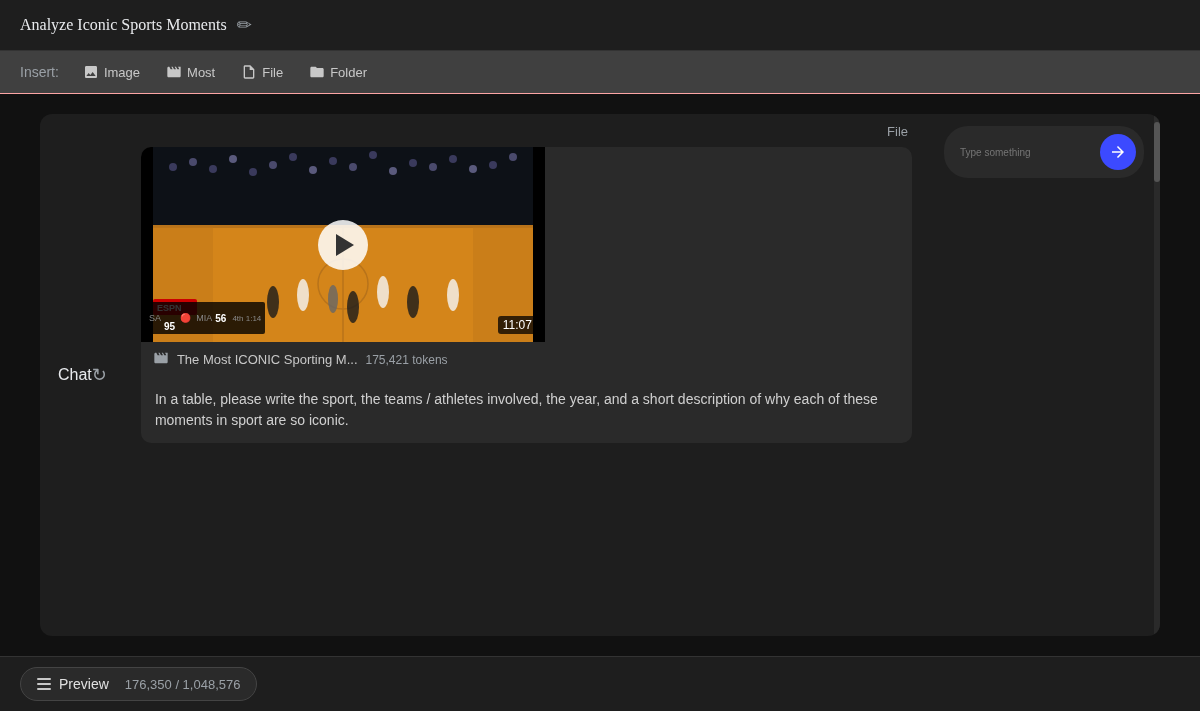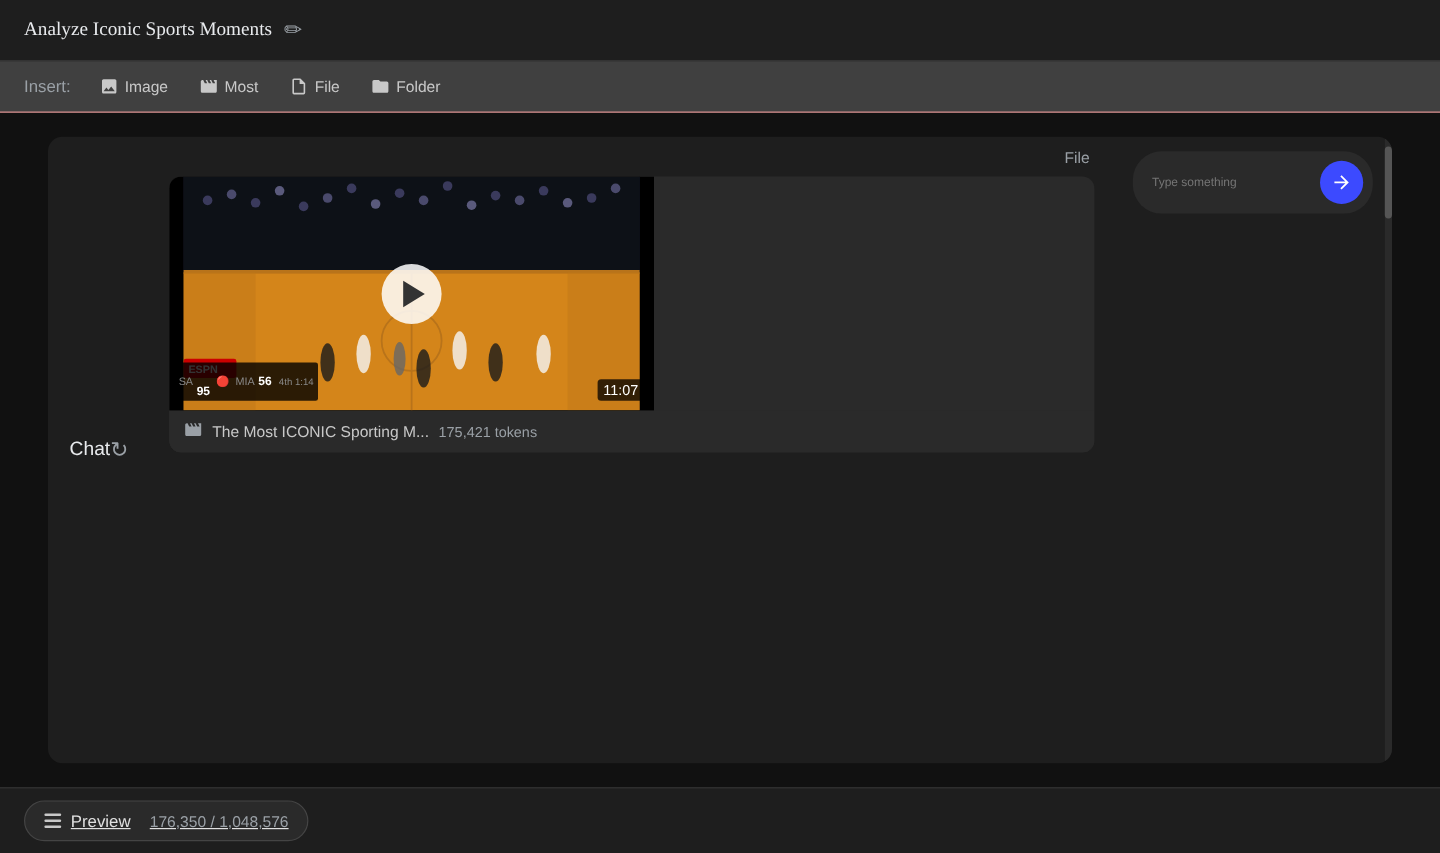--- a/index.html
+++ b/index.html
@@ -289,21 +289,20 @@
       display: flex;
       align-items: center;
       gap: 8px;
       background: #2a2a2a;
       border: 1px solid #444;
       border-radius: 20px;
       padding: 8px 16px;
       color: #e0e0e0;
       cursor: pointer;
       font-size: 14px;
-      text-decoration: underline;
     }
     .preview-btn .lines-icon {
       display: flex;
       flex-direction: column;
       gap: 3px;
     }
     .preview-btn .lines-icon span {
       display: block;
       width: 14px;
       height: 2px;
@@ -430,20 +429,21 @@
         <div class="video-info">
           <span class="video-icon">
             <svg width="16" height="16" viewBox="0 0 24 24" fill="#9aa0a6">
                 <path d="M18 4l2 4h-3l-2-4h-2l2 4h-3l-2-4H8l2 4H7L5 4H4c-1.1 0-2 .9-2 2v12c0 1.1.9 2 2 2h16c1.1 0 2-.9 2-2V4h-4z"></path>
               </svg>
           </span>
           <span class="video-name">The Most ICONIC Sporting M...</span>
           <span class="video-tokens">175,421 tokens</span>
         </div>
 
+        <div class="message-text">In a table, please write the sport, the teams / athletes involved, the year, and a short description of why each of these moments in sport are so iconic.</div>
       </div>
     </div>
 
     <div style="position:absolute;right:0;top:0;bottom:0;width:6px;background:#2a2a2a;border-radius:3px;">
       <div style="position:absolute;top:8px;right:0;width:6px;height:60px;background:#555;border-radius:3px;"></div>
     </div>
 
     <div class="chat-input-area">
       <div class="chat-input-row">
         <input class="chat-input" type="text" placeholder="Type something" style="">

